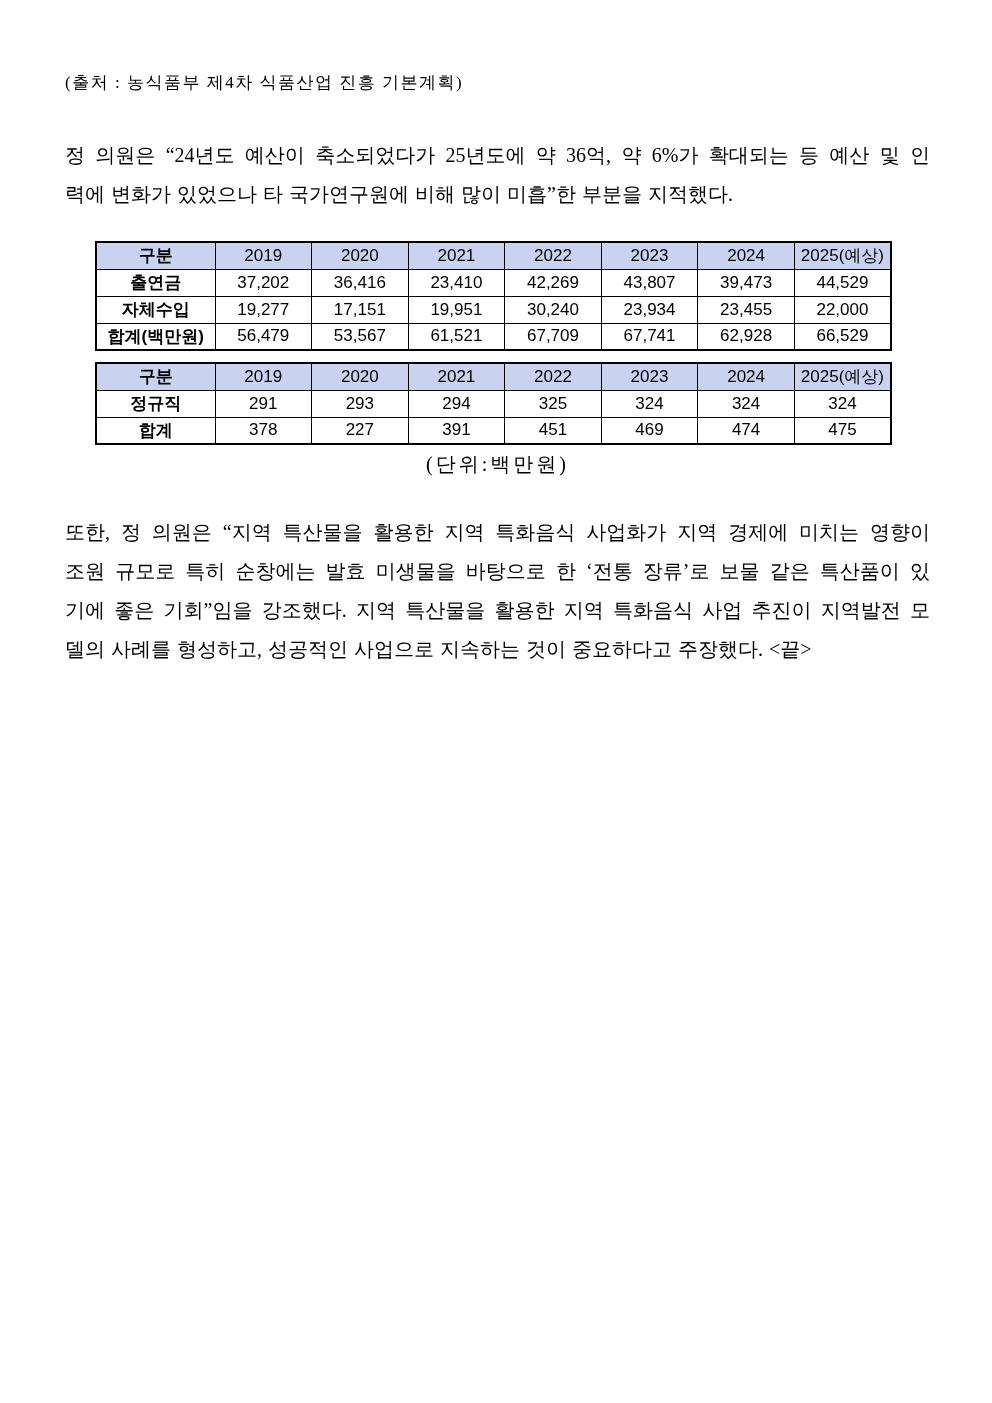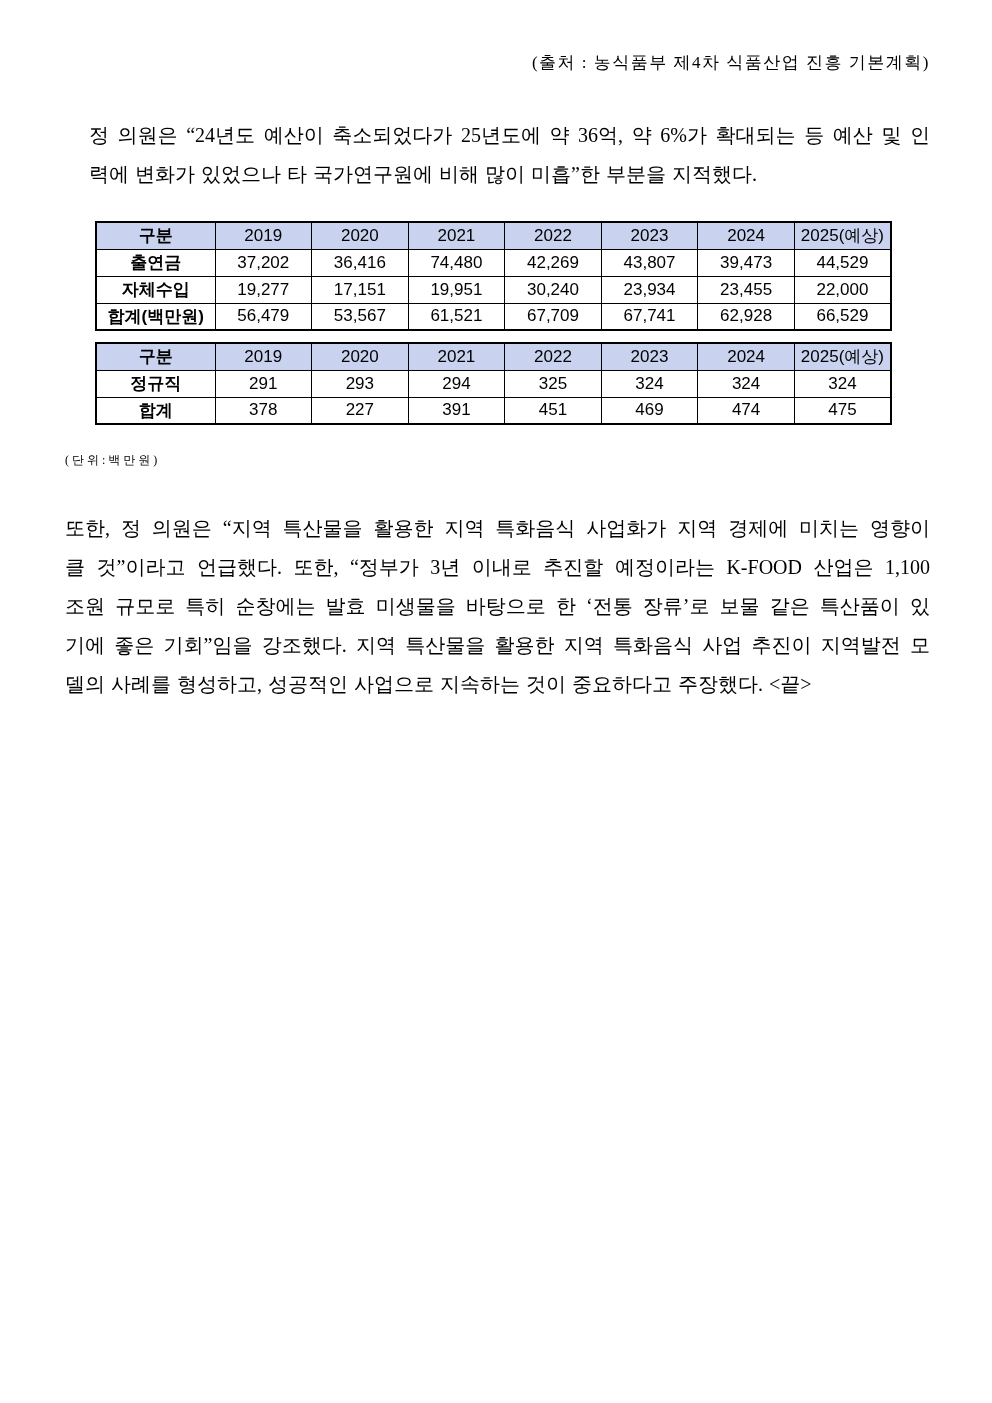--- a/index.html
+++ b/index.html
@@ -12,32 +12,32 @@
     color: var(--text-c);
     font-family: "Liberation Serif", "DejaVu Serif", serif;
   }
   .page {
     width: 992px;
     min-height: 1403px;
     padding: 0 62px 0 65px;
     position: relative;
   }
   .source-note {
-    padding-top: 50px;
-    text-align: right;
+    padding-top: 70px;
+    text-align: left;
     font-size: 17px;
     letter-spacing: 1.5px;
     line-height: 26px;
   }
   .para {
     font-size: 20px;
     line-height: 39px;
     word-spacing: 1px;
   }
-  .p1 { margin-top: 40px; margin-left: 24px; }
+  .p1 { margin-top: 40px; }
   .p2 { margin-top: 39px; }
   .line { text-align: justify; }
   .line.just { text-align-last: justify; }
   table.data-table {
     border-collapse: collapse;
     table-layout: fixed;
     width: 797px;
     margin-left: 30px;
     border: 2px solid var(--border-c);
     font-family: "Liberation Sans", "DejaVu Sans", sans-serif;
@@ -54,23 +54,23 @@
     font-weight: normal;
     white-space: nowrap;
     overflow: hidden;
   }
   .data-table thead th { background: var(--header-bg); margin-top: 28px; }
   .data-table th:first-child,
   .data-table td.rowlabel { font-weight: bold; }
   .data-table col.c0 { width: 119px; }
   .data-table .small { font-size: 17px; }
   .unit-note {
-    margin-top: 25px;
-    text-align: left;
-    font-size: 12px;
+    margin-top: 9px;
+    text-align: center;
+    font-size: 20px;
     letter-spacing: 3px;
     line-height: 20px;
   }
 </style>
 </head>
 <body>
 
 <div class="page">
 
   <div class="source-note">(출처 : 농식품부 제4차 식품산업 진흥 기본계획)</div>
@@ -101,21 +101,21 @@
           <th>2023</th>
           <th>2024</th>
           <th>2025<span class="small">(예상)</span></th>
         </tr>
       </thead>
       <tbody>
         <tr>
           <td class="rowlabel">출연금</td>
           <td>37,202</td>
           <td>36,416</td>
-          <td>74,480</td>
+          <td>23,410</td>
           <td>42,269</td>
           <td>43,807</td>
           <td>39,473</td>
           <td>44,529</td>
         </tr>
         <tr>
           <td class="rowlabel">자체수입</td>
           <td>19,277</td>
           <td>17,151</td>
           <td>19,951</td>
@@ -181,19 +181,18 @@
           <td>474</td>
           <td>475</td>
         </tr>
       </tbody>
     </table>
 
   <div class="unit-note">(단위:백만원)</div>
 
   <div class="para p2">
     <div class="line just">또한, 정 의원은 “지역 특산물을 활용한 지역 특화음식 사업화가 지역 경제에 미치는 영향이</div>
-    <div class="line just">클 것”이라고 언급했다. 또한, “정부가 3년 이내로 추진할 예정이라는 K-FOOD 산업은 1,100</div>
     <div class="line just">조원 규모로 특히 순창에는 발효 미생물을 바탕으로 한 ‘전통 장류’로 보물 같은 특산품이 있</div>
     <div class="line just">기에 좋은 기회”임을 강조했다. 지역 특산물을 활용한 지역 특화음식 사업 추진이 지역발전 모</div>
     <div class="line">델의 사례를 형성하고, 성공적인 사업으로 지속하는 것이 중요하다고 주장했다. &lt;끝&gt;</div>
   </div>
 
 </div>
 
 </body></html>

